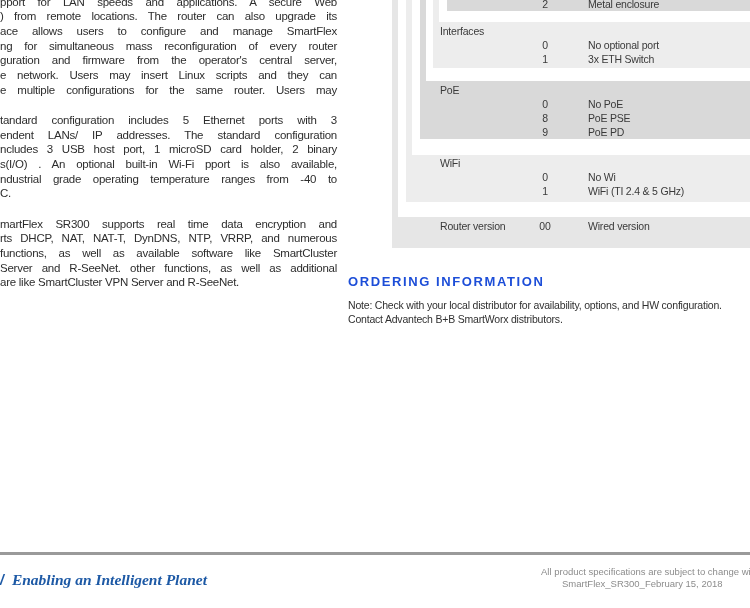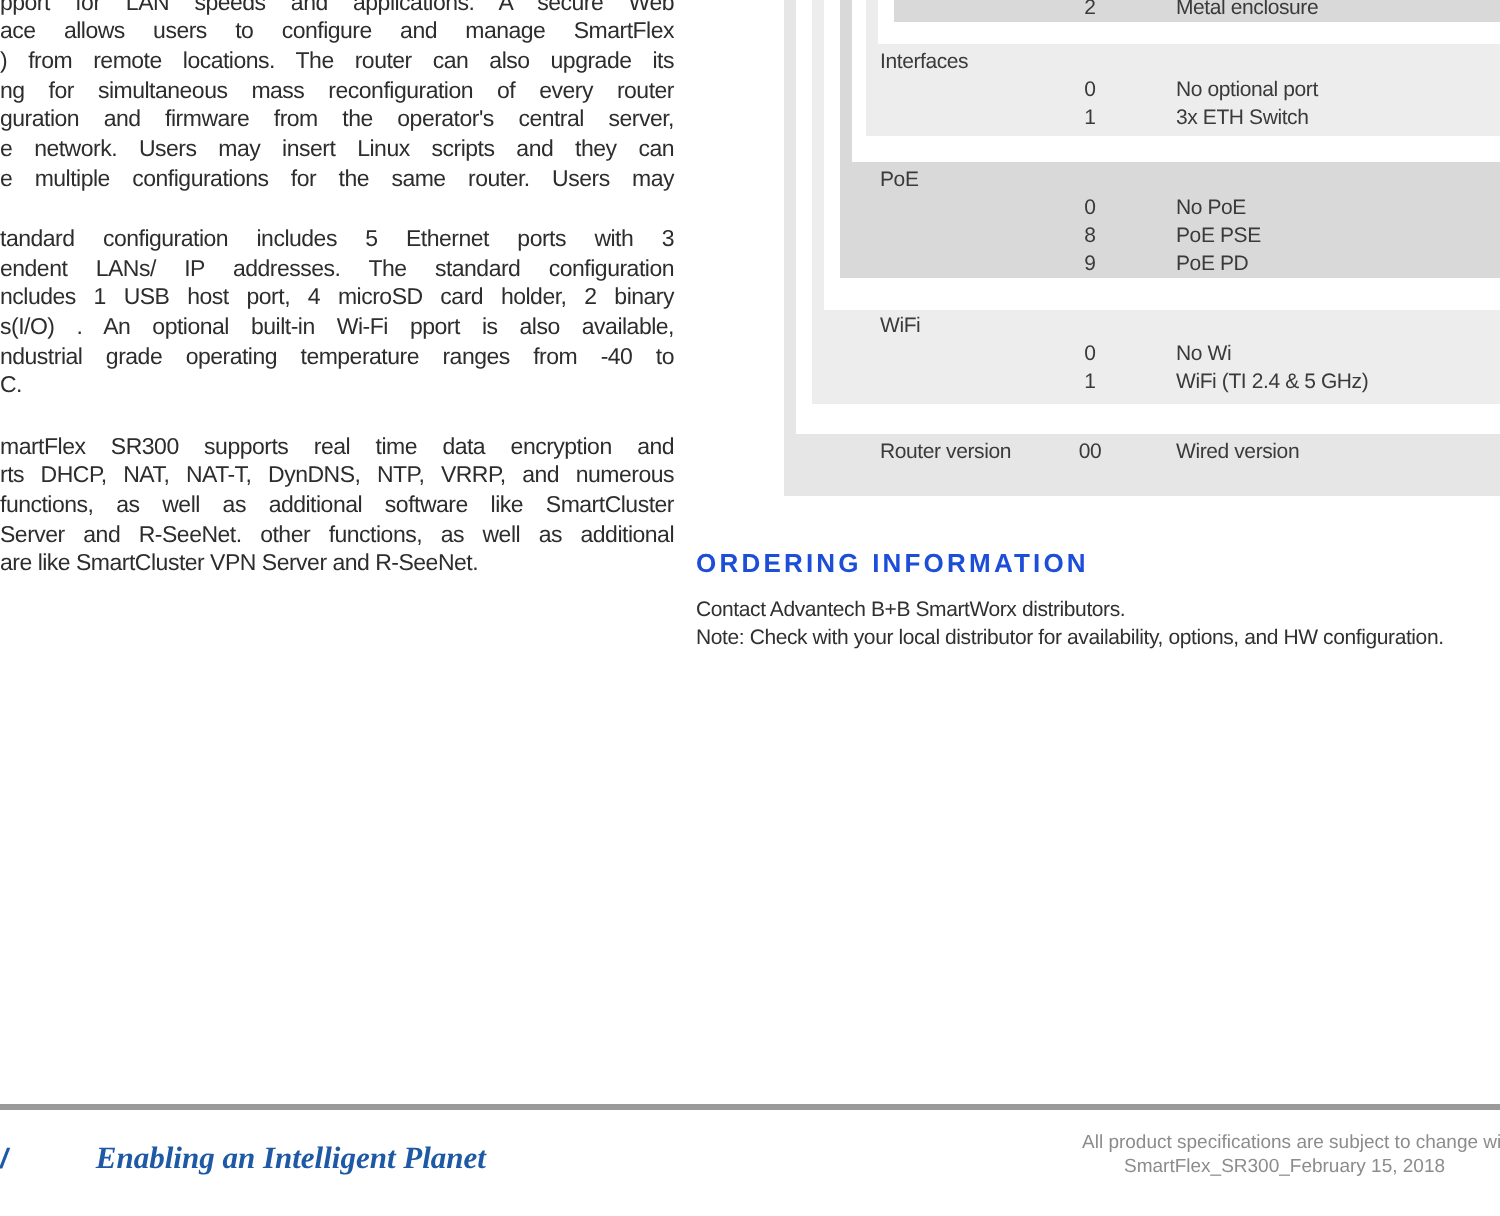--- a/index.html
+++ b/index.html
@@ -51,53 +51,53 @@
     position:absolute;left:0;top:571px;
     display:flex;align-items:baseline;gap:8px;white-space:nowrap;
   }
   .site{
     font-size:16.5px;font-weight:bold;font-style:italic;
     letter-spacing:-0.3px;color:#1d59a5;
   }
   .fsep{font-size:14px;font-weight:bold;font-style:italic;color:#1d59a5;}
   .tagline{
     font-family:"Liberation Serif", serif;
-    font-size:15.5px;font-weight:bold;font-style:italic;color:#1d59a5;margin-left:36px;
+    font-size:15.5px;font-weight:bold;font-style:italic;color:#1d59a5;
   }
   .footer-right{
     position:absolute;left:541px;top:566px;width:320px;
     font-size:9.5px;line-height:11.5px;color:#8c8c8c;white-space:nowrap;
   }
   .fr2{margin-left:21px;}
 </style>
 </head>
 <body>
 
 <div class="col-left">
   <div class="para">
     <div class="bl j">pport for LAN speeds and applications. A secure Web</div>
+    <div class="bl j">) from remote locations. The router can also upgrade its</div>
     <div class="bl j">ace allows users to configure and manage SmartFlex</div>
-    <div class="bl j">) from remote locations. The router can also upgrade its</div>
     <div class="bl j">ng for simultaneous mass reconfiguration of every router</div>
     <div class="bl j">guration and firmware from the operator's central server,</div>
     <div class="bl j">e network. Users may insert Linux scripts and they can</div>
     <div class="bl j">e multiple configurations for the same router. Users may</div>
   </div>
   <div class="para">
     <div class="bl j">tandard configuration includes 5 Ethernet ports with 3</div>
     <div class="bl j">endent LANs/ IP addresses. The standard configuration</div>
-    <div class="bl j">ncludes 1 USB host port, 4 microSD card holder, 2 binary</div>
+    <div class="bl j">ncludes 3 USB host port, 1 microSD card holder, 2 binary</div>
     <div class="bl j">s(I/O) . An optional built-in Wi-Fi pport is also available,</div>
     <div class="bl j">ndustrial grade operating temperature ranges from -40 to</div>
     <div class="bl">C.</div>
   </div>
   <div class="para">
     <div class="bl j">martFlex SR300 supports real time data encryption and</div>
     <div class="bl j">rts DHCP, NAT, NAT-T, DynDNS, NTP, VRRP, and numerous</div>
-    <div class="bl j">functions, as well as additional software like SmartCluster</div>
+    <div class="bl j">functions, as well as available software like SmartCluster</div>
     <div class="bl j">Server and R-SeeNet. other functions, as well as additional</div>
     <div class="bl">are like SmartCluster VPN Server and R-SeeNet.</div>
   </div>
 </div>
 
 <div class="otable">
   <div class="layer box-r"></div>
   <div class="layer gap-4"></div>
   <div class="layer box-w"></div>
   <div class="layer gap-3"></div>
@@ -157,22 +157,22 @@
   </div>
   <div class="trow" style="top:219px">
     <span class="tc">00</span>
     <span class="tl">Wired version</span>
   </div>
 </div>
 
 <div class="ordering">
   <div class="ord-h">ORDERING INFORMATION</div>
   <div class="ord-note">
+    <div>Note: Check with your local distributor for availability, options, and HW configuration.</div>
     <div>Contact Advantech B+B SmartWorx distributors.</div>
-    <div>Note: Check with your local distributor for availability, options, and HW configuration.</div>
   </div>
 </div>
 
 <div class="rule"></div>
 
 <div class="footer-left">
   <span class="fsep">/</span>
   <span class="tagline">Enabling an Intelligent Planet</span>
 </div>
 

